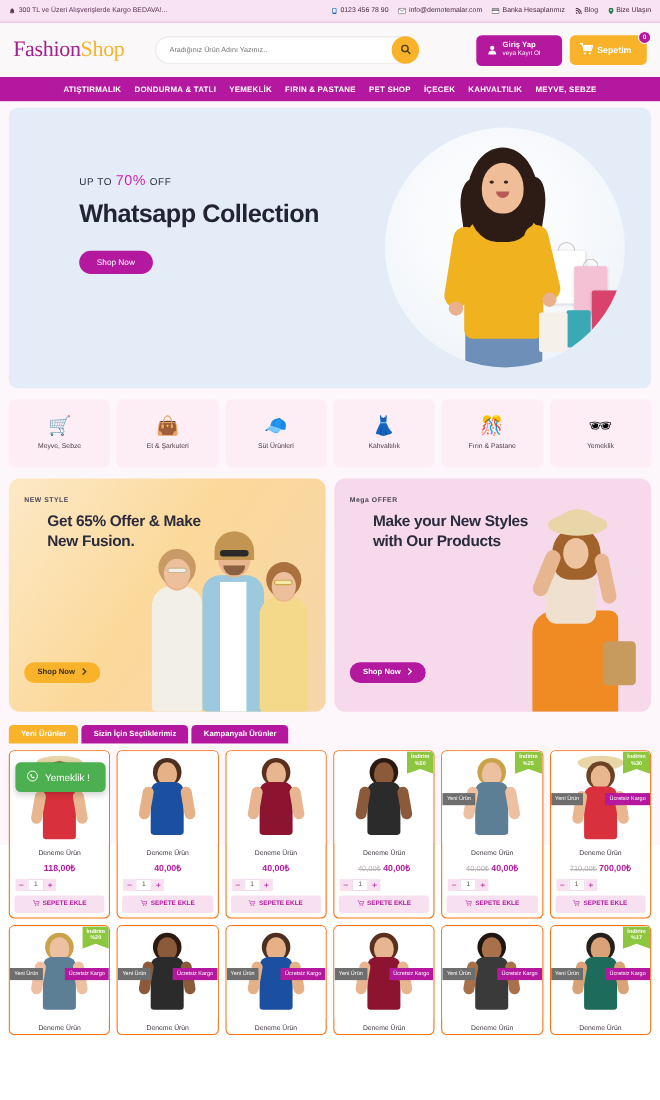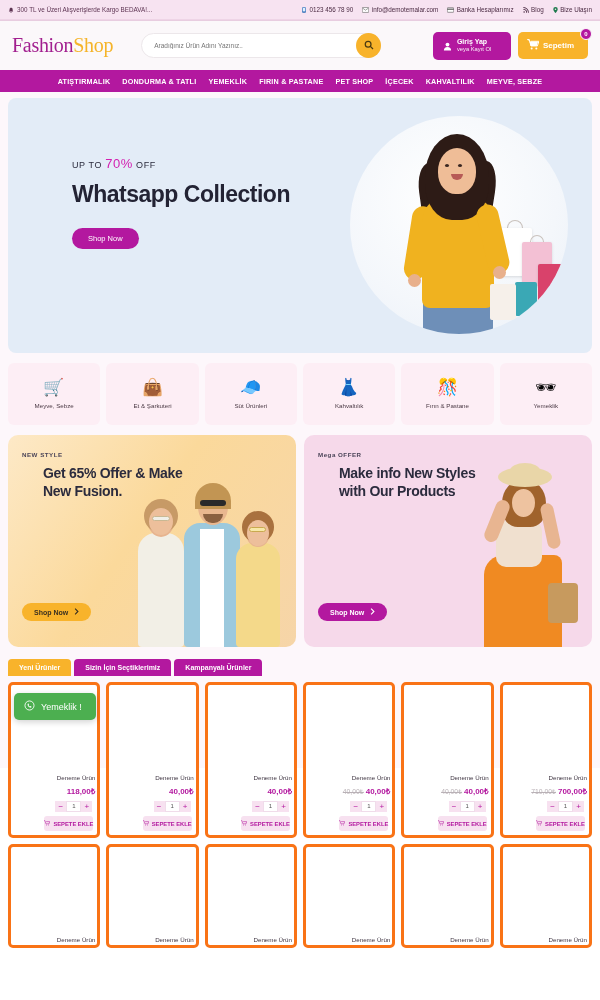--- a/index.html
+++ b/index.html
@@ -176,22 +176,22 @@
     font-size: 7px; font-weight: bold; color: #fff; cursor: pointer; white-space: nowrap;
   }
   .tab.active { background: #f8b32b; }
   .tab.inactive { background: #b3189f; }
 
   
   .grid {
     margin: 6px 8px 0; display: grid; grid-template-columns: repeat(6, 1fr); gap: 6px;
   }
   .card {
-    background: #fff; border: 3px solid #f97316; border-radius: 5px;
-    overflow: hidden; position: relative; display: flex; flex-direction: column; align-items: flex-end;
+    background: #fff; border: 1px solid #f97316; border-radius: 5px;
+    overflow: hidden; position: relative; display: flex; flex-direction: column;
   }
   .card-img { height: 84px; position: relative; overflow: hidden; background: #fff; }
   .badge { position: absolute; font-size: 5px; color: #fff; line-height: 1.15; z-index: 3; white-space: nowrap; }
   .badge-disc {
     right: 0; top: 0; background: #8dc63f; padding: 3px 4px 6px;
     text-align: center; font-weight: bold;
     clip-path: polygon(0 0, 100% 0, 100% 100%, 50% 78%, 0 100%);
     min-width: 24px;
   }
   .badge-new { left: 0; top: 38px; background: #6e6e6e; padding: 2.5px 4px; }
@@ -442,21 +442,21 @@
         <div class="pp" style="left:104px;top:76px;width:44px;height:104px;border-radius:16px 16px 4px 4px;background:#f4d98a;"></div>
         <div class="pp pp-head" style="left:114px;top:52px;width:24px;height:28px;background:#e7b48f;"></div>
         <div class="pp" style="left:110px;top:44px;width:32px;height:32px;border-radius:50%;background:#a9713e;"></div>
         <div class="pp pp-head" style="left:115px;top:53px;width:22px;height:26px;background:#edbf9b;"></div>
         <div class="pp" style="left:117px;top:60px;width:17px;height:5px;border-radius:3px;background:#f6e8a8;border:1px solid #c9a94f;"></div>
       </div>
     </div>
 
     <div class="promo promo-b">
       <div class="promo-kicker">Mega OFFER</div>
-      <div class="promo-title">Make info New Styles with Our Products</div>
+      <div class="promo-title">Make your New Styles with Our Products</div>
       <button class="promo-btn pb-b">
         <span>Shop Now</span>
         <span>
           <svg width="5" height="7" viewBox="0 0 6 10" fill="none" stroke="#fff" stroke-width="1.6">
               <path d="M1 1l4 4-4 4"></path>
             </svg>
         </span>
       </button>
       <div class="pb-girl">
         <div class="pp" style="left:28px;top:104px;width:78px;height:92px;border-radius:20px 8px 0 0;background:#f08a22;"></div>

